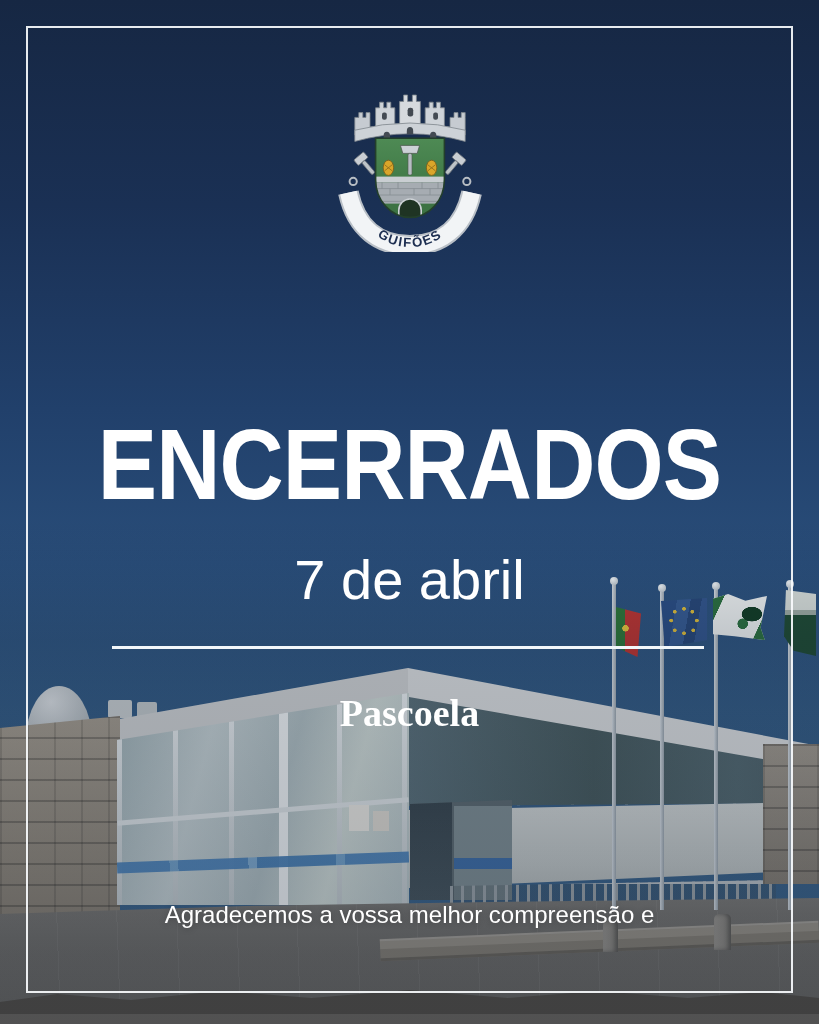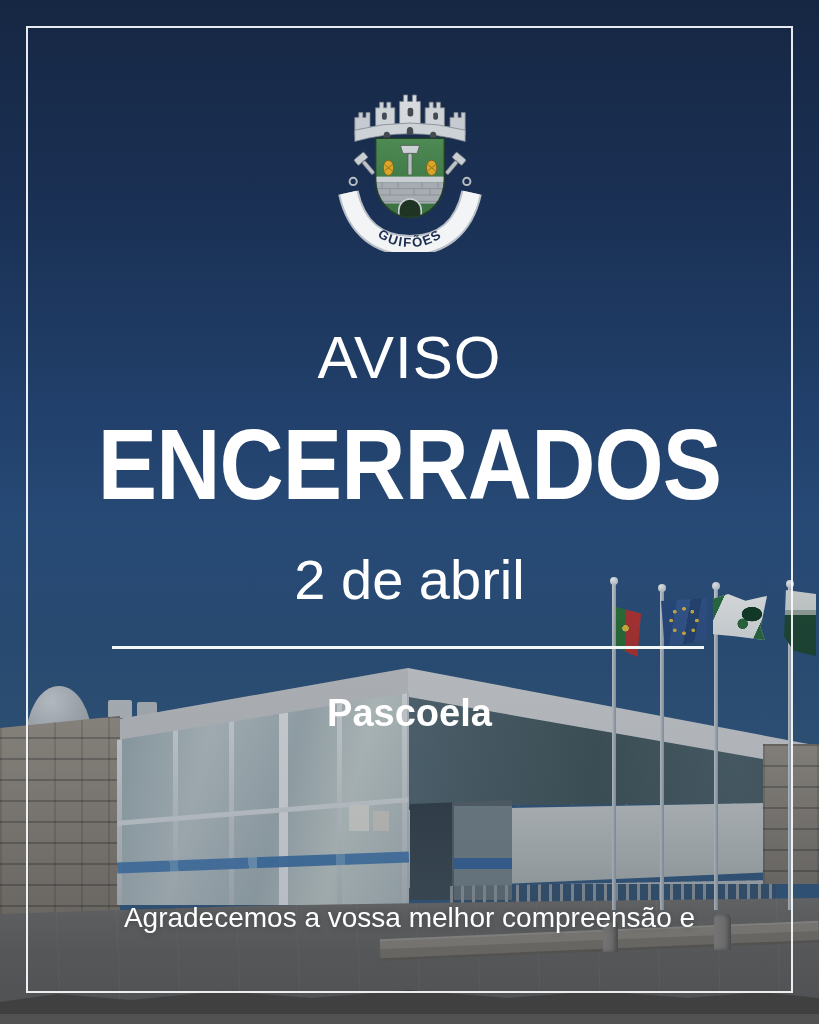--- a/index.html
+++ b/index.html
@@ -94,22 +94,22 @@
   .photo-overlay{left:0;right:0;top:520px;bottom:0;pointer-events:none;
     background:linear-gradient(180deg,rgba(14,28,50,0) 0,rgba(14,28,50,.18) 120px,rgba(13,26,46,.27) 100%);}
 
   
   .frame{left:26px;top:26px;width:767px;height:967px;border:2px solid rgba(250,252,254,.92);pointer-events:none;}
   .crest{left:calc(50% - 76px);top:90px;width:152px;height:162px;}
   .kicker{left:0;right:0;top:328px;text-align:center;font-size:60px;font-weight:400;letter-spacing:1px;line-height:1;}
   .title{left:0;right:0;top:414px;text-align:center;font-size:101px;font-weight:700;letter-spacing:-1px;line-height:1;transform:scaleX(.88);}
   .date{left:0;right:0;top:552px;text-align:center;font-size:56px;font-weight:400;line-height:1;}
   .divider{left:112px;top:646px;width:592px;height:3px;background:#f2f7fa;}
-  .event{left:0;right:0;top:694px;text-align:center;font-size:38px;font-weight:700;line-height:1;}
-  .message{left:0;right:0;top:896px;text-align:center;font-size:28px;font-weight:400;line-height:1.58;text-shadow:0 1px 6px rgba(0,0,0,.25);}
+  .event{left:0;right:0;top:694px;text-align:center;font-size:38px;font-weight:700;line-height:1;font-family:Liberation Serif, serif;}
+  .message{left:0;right:0;top:896px;text-align:center;font-size:24px;font-weight:400;line-height:1.58;text-shadow:0 1px 6px rgba(0,0,0,.25);}
   .message div{position:static;}
 </style>
 </head>
 <body>
 
 <div class="poster">
 
   <div class="scene">
     <div class="dome"></div>
     <div class="roofbox1"></div>
@@ -239,22 +239,21 @@
         <rect x="50" y="115" width="90" height="27" fill="#a6acb2"></rect>
         <path d="M50,123 h90 M50,131 h90 M50,139 h90" stroke="#878d93" stroke-width="1"></path>
         <path d="M60,115 v8 M80,115 v8 M110,115 v8 M130,115 v8 M70,123 v8 M100,123 v8 M120,123 v8" stroke="#878d93" stroke-width="1"></path>
         <rect x="50" y="142" width="90" height="22" fill="#3c7343"></rect>
         <path d="M81,160 v-10 a14,14 0 0 1 28,0 v10 z" fill="#1f3423" stroke="#ccd1d5" stroke-width="2"></path>
       </g>
       <path d="M52,60 h86 v52 a43,47 0 0 1 -86,0 z" fill="none" stroke="#233f2b" stroke-width="2"></path>
     </g>
   </svg>
 
-  <div class="kicker">AVISO</div>
   <div class="title">ENCERRADOS</div>
-  <div class="date">2 de abril</div>
+  <div class="date">7 de abril</div>
   <div class="divider"></div>
   <div class="event">Pascoela</div>
   <div class="message">
     <div>Agradecemos a vossa melhor compreensão e</div>
   </div>
 
 </div>
 
 </body></html>

